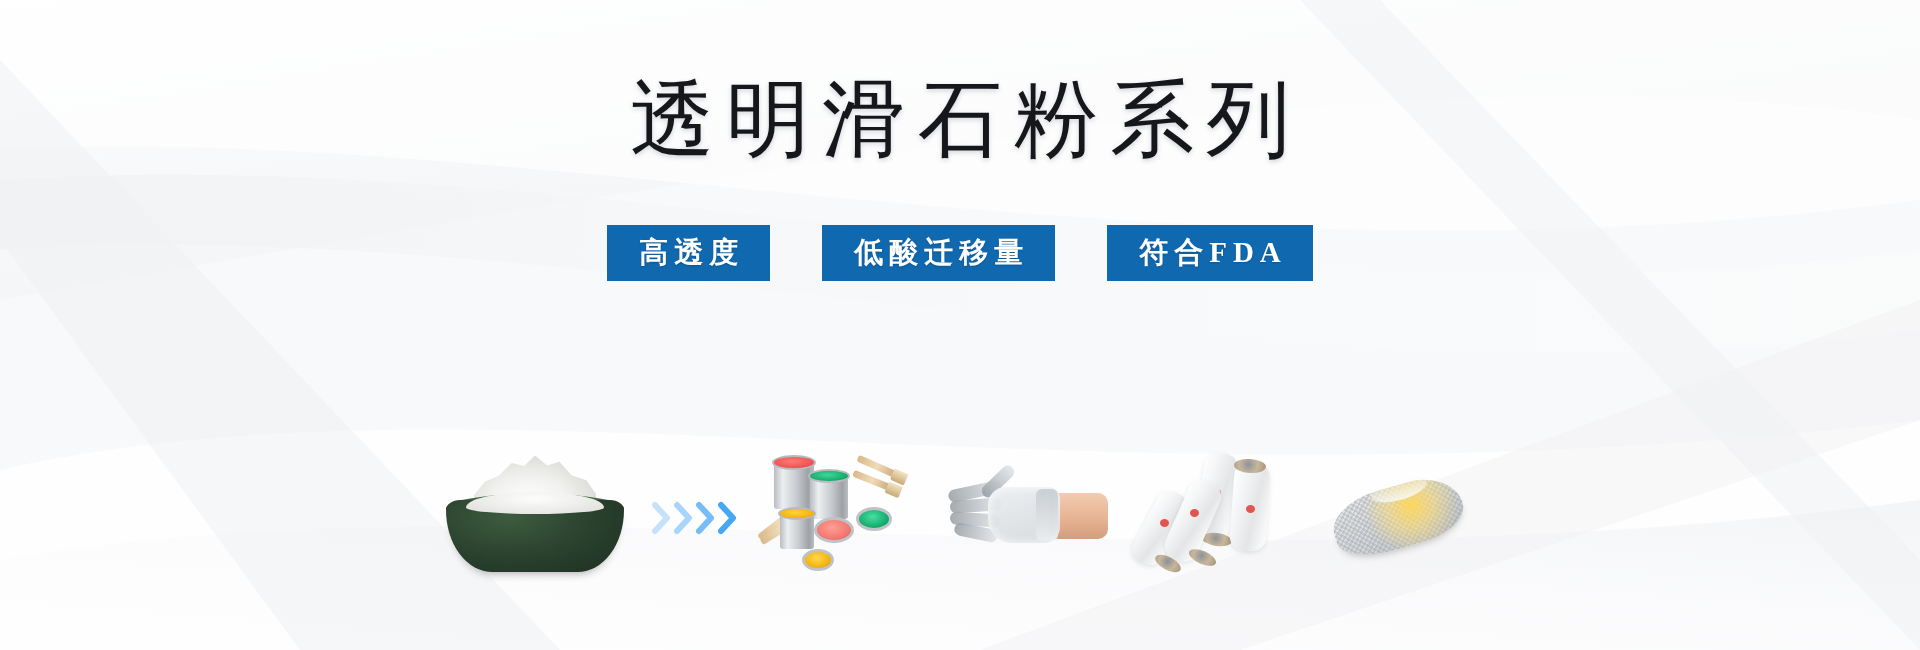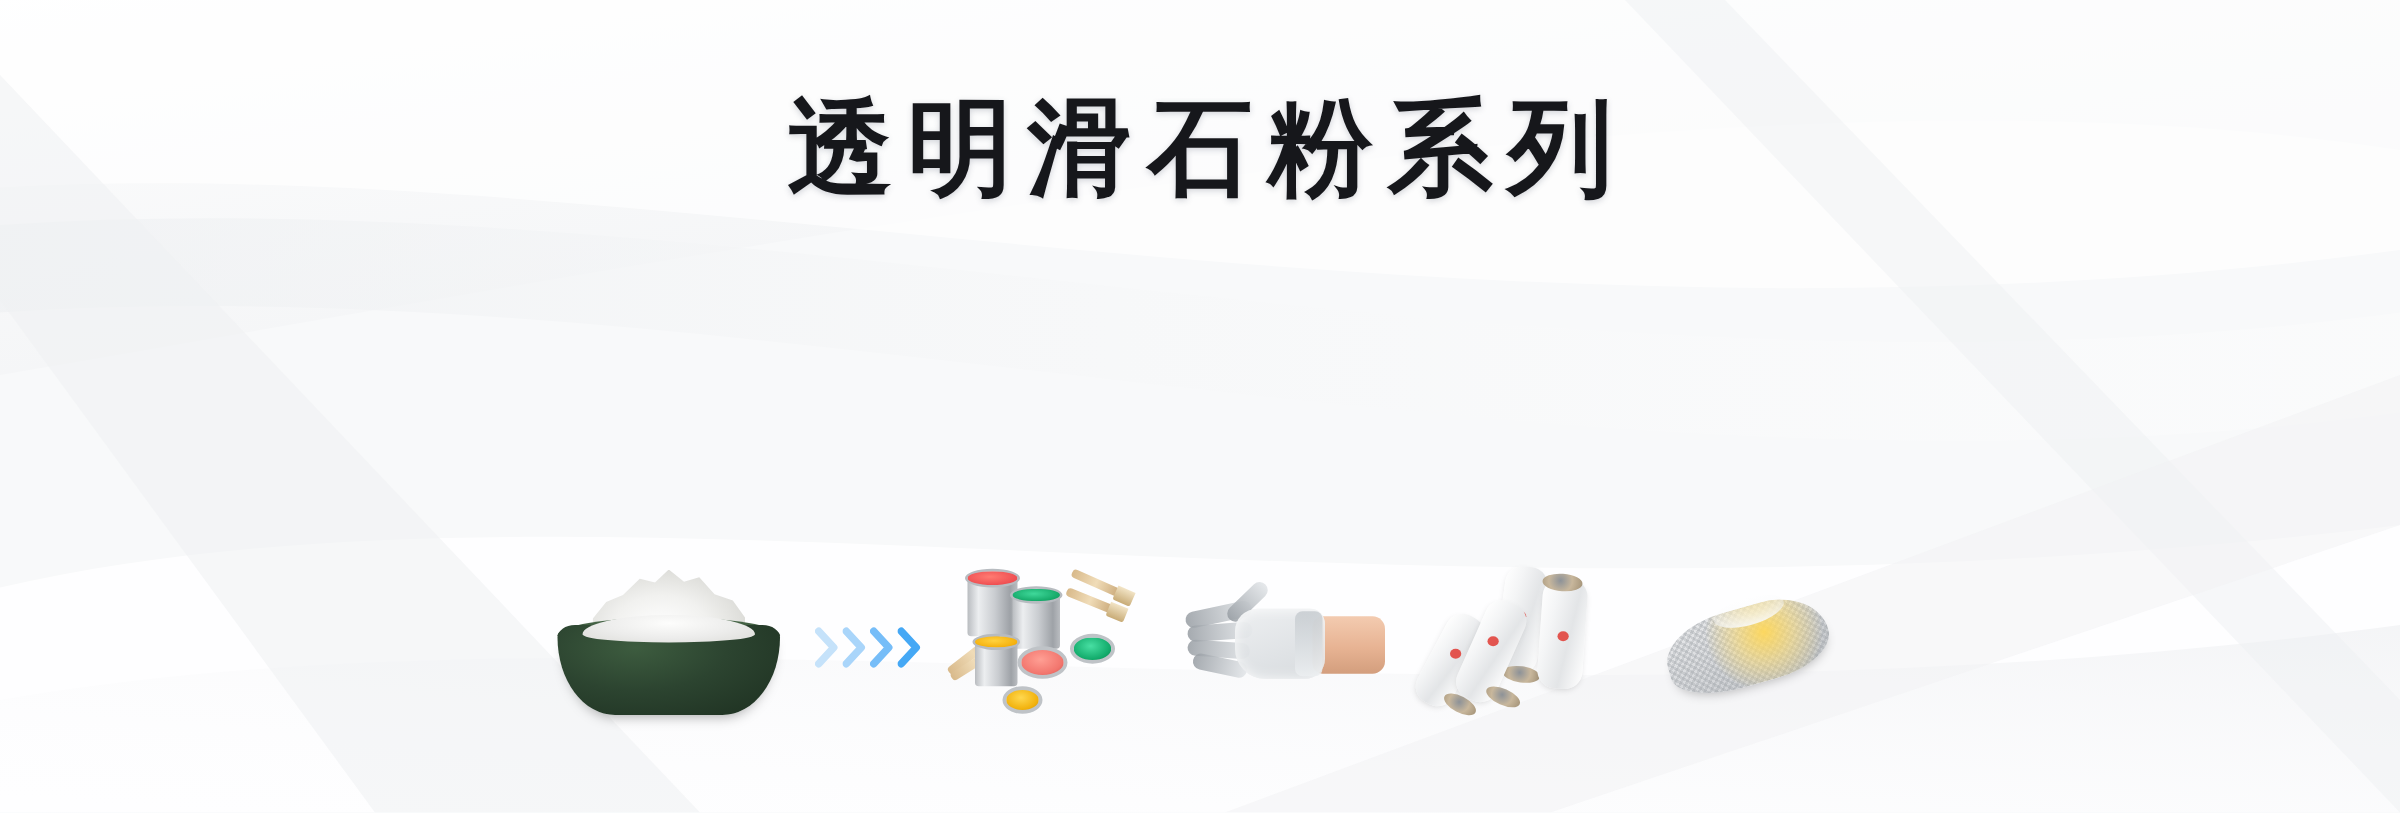--- a/index.html
+++ b/index.html
@@ -11,21 +11,21 @@
   .banner{
     position:relative;width:1920px;height:650px;overflow:hidden;
     background:linear-gradient(115deg,#fdfdfe 0%,#f6f7f9 35%,#fbfbfc 60%,#f3f4f6 100%);
   }
   
   .bg-layer{position:absolute;inset:0;width:1920px;height:650px;pointer-events:none;}
 
   
   .title{
     position:absolute;left:0;right:0;top:78px;text-align:center;
-    font-size:84px;line-height:1.0;font-weight:700;color:#16171b;
+    font-size:84px;line-height:1.0;font-weight:400;color:#16171b;
     letter-spacing:12px;text-indent:12px;
     text-shadow:0 2px 5px rgba(60,70,90,.22);
     white-space:nowrap;
   }
 
   
   .badges{
     position:absolute;left:0;right:0;top:225px;
     display:flex;justify-content:center;align-items:center;gap:52px;
   }
@@ -175,20 +175,25 @@
     <path d="M0,250 C600,210 1250,420 1920,330 L1920,250 C1250,340 600,140 0,180 Z" fill="url(#g2)" opacity=".7"></path>
     <path d="M0,470 C480,360 1100,520 1920,420 L1920,650 L0,650 Z" fill="#ffffff" opacity=".85"></path>
     <path d="M0,560 C520,470 1180,600 1920,500 L1920,650 L0,650 Z" fill="url(#g3)" opacity=".5"></path>
     <path d="M0,60 L560,650 L300,650 L0,240 Z" fill="#eff1f3" opacity=".55"></path>
     <path d="M1380,0 L1920,560 L1920,650 L1300,0 Z" fill="#eef0f2" opacity=".45"></path>
     <path d="M980,650 L1920,300 L1920,420 L1240,650 Z" fill="#f1f2f4" opacity=".5"></path>
   </svg>
 
   <div class="title">透明滑石粉系列</div>
 
+  <div class="badges">
+    <div class="badge">高透度</div>
+    <div class="badge">低酸迁移量</div>
+    <div class="badge">符合FDA</div>
+  </div>
 
 
   <div class="strip">
 
     <div class="slot s-powder">
       <div class="bowl">
         <div class="powder"></div>
         <div class="powder2"></div>
         <div class="bowl-rim"></div>
         <div class="bowl-body"></div>

